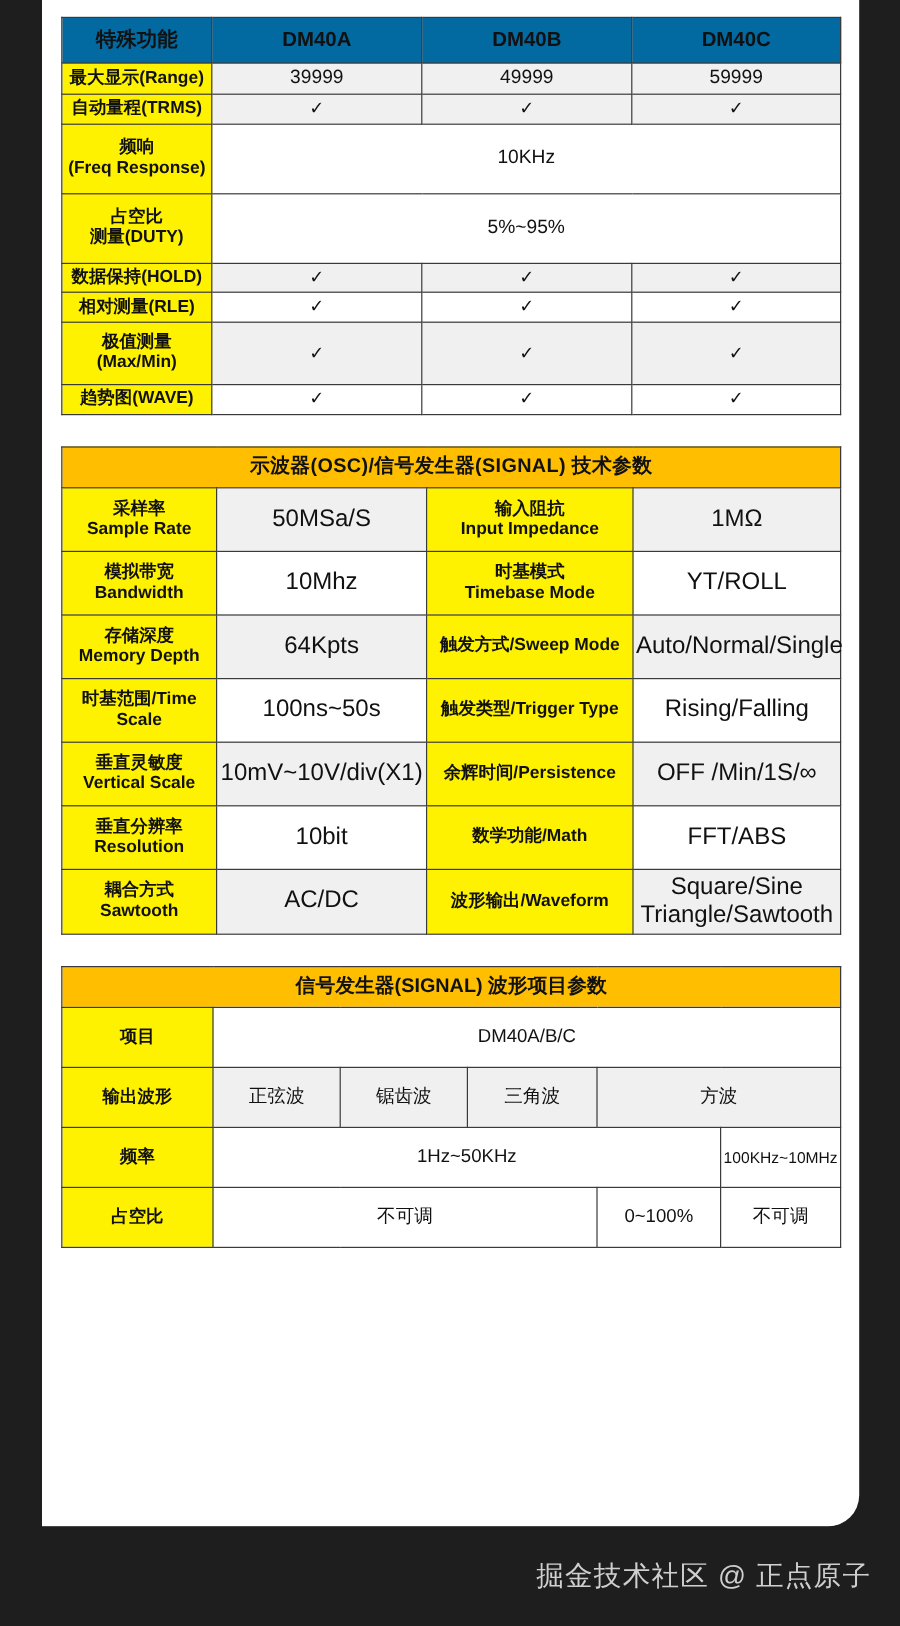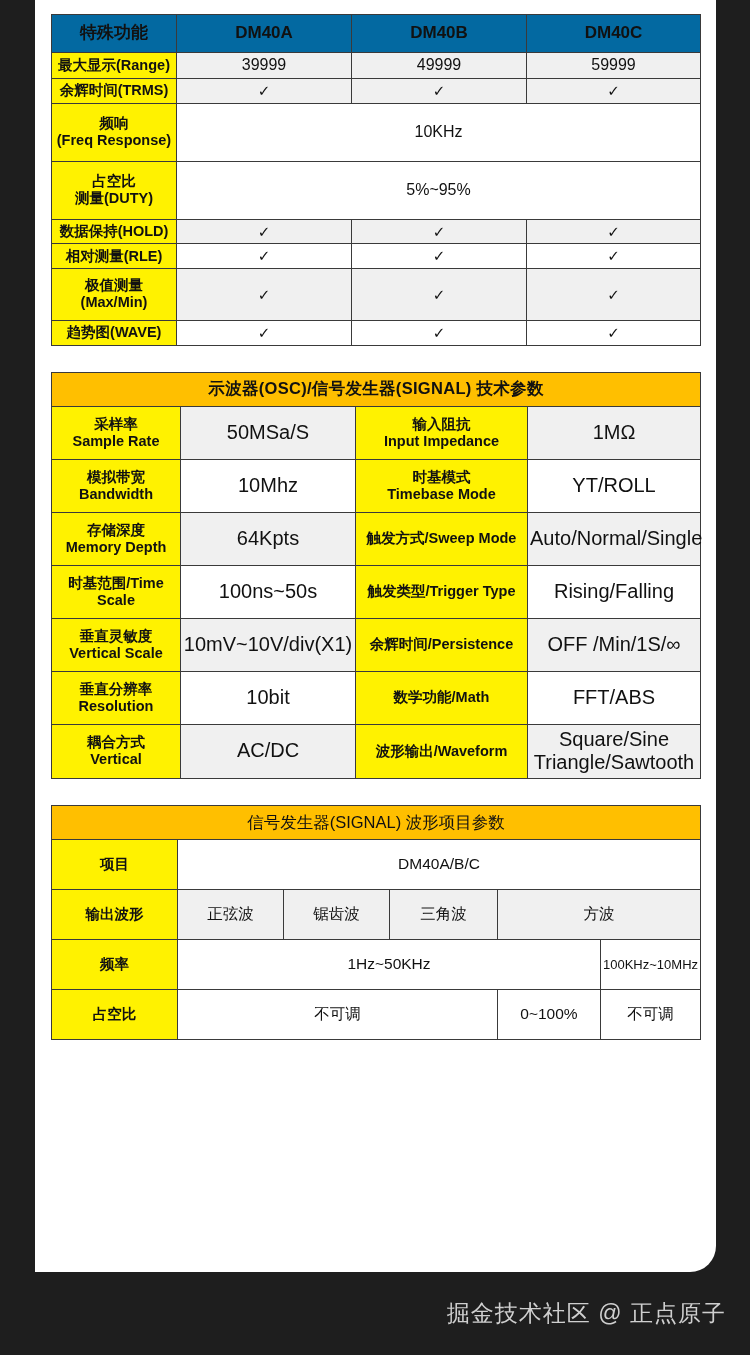--- a/index.html
+++ b/index.html
@@ -72,21 +72,21 @@
     font-weight: bold;
     font-size: 14.5px;
   }
   #t2 .val { font-size: 20px; }
   #t2 tr.alt .val { background: #f0f0f0; }
   #t2 tr.plain .val { background: #ffffff; }
   #t2 td { height: 53px; }
   
   #t3 .title {
     background: #FFBF00;
-    font-weight: normal;
+    font-weight: bold;
     font-size: 16.5px;
     height: 34px;
   }
   #t3 .lbl {
     background: #FFF200;
     font-weight: bold;
     font-size: 14.5px;
   }
   #t3 .val { font-size: 15.5px; }
   #t3 tr.alt .val { background: #f0f0f0; }
@@ -134,21 +134,21 @@
           </tr>
         </thead>
         <tbody>
           <tr class="alt">
             <td class="lbl two-line">最大显示(Range)</td>
             <td class="val">39999</td>
             <td class="val">49999</td>
             <td class="val">59999</td>
           </tr>
           <tr class="alt">
-            <td class="lbl two-line">余辉时间(TRMS)</td>
+            <td class="lbl two-line">自动量程(TRMS)</td>
             <td class="val chk">✓</td>
             <td class="val chk">✓</td>
             <td class="val chk">✓</td>
           </tr>
           <tr class="plain">
             <td class="lbl two-line" style="height:58px">频响
 (Freq Response)</td>
             <td class="val" colspan="3">10KHz</td>
           </tr>
           <tr class="plain">
@@ -234,21 +234,21 @@
           </tr>
           <tr class="plain">
             <td class="lbl two-line">垂直分辨率
 Resolution</td>
             <td class="val">10bit</td>
             <td class="lbl two-line">数学功能/Math</td>
             <td class="val">FFT/ABS</td>
           </tr>
           <tr class="alt">
             <td class="lbl two-line">耦合方式
-Vertical</td>
+Sawtooth</td>
             <td class="val">AC/DC</td>
             <td class="lbl two-line">波形输出/Waveform</td>
             <td class="val two-line">Square/Sine
 Triangle/Sawtooth</td>
           </tr>
         </tbody>
       </table>
 
       <table id="t3">
         <colgroup>

